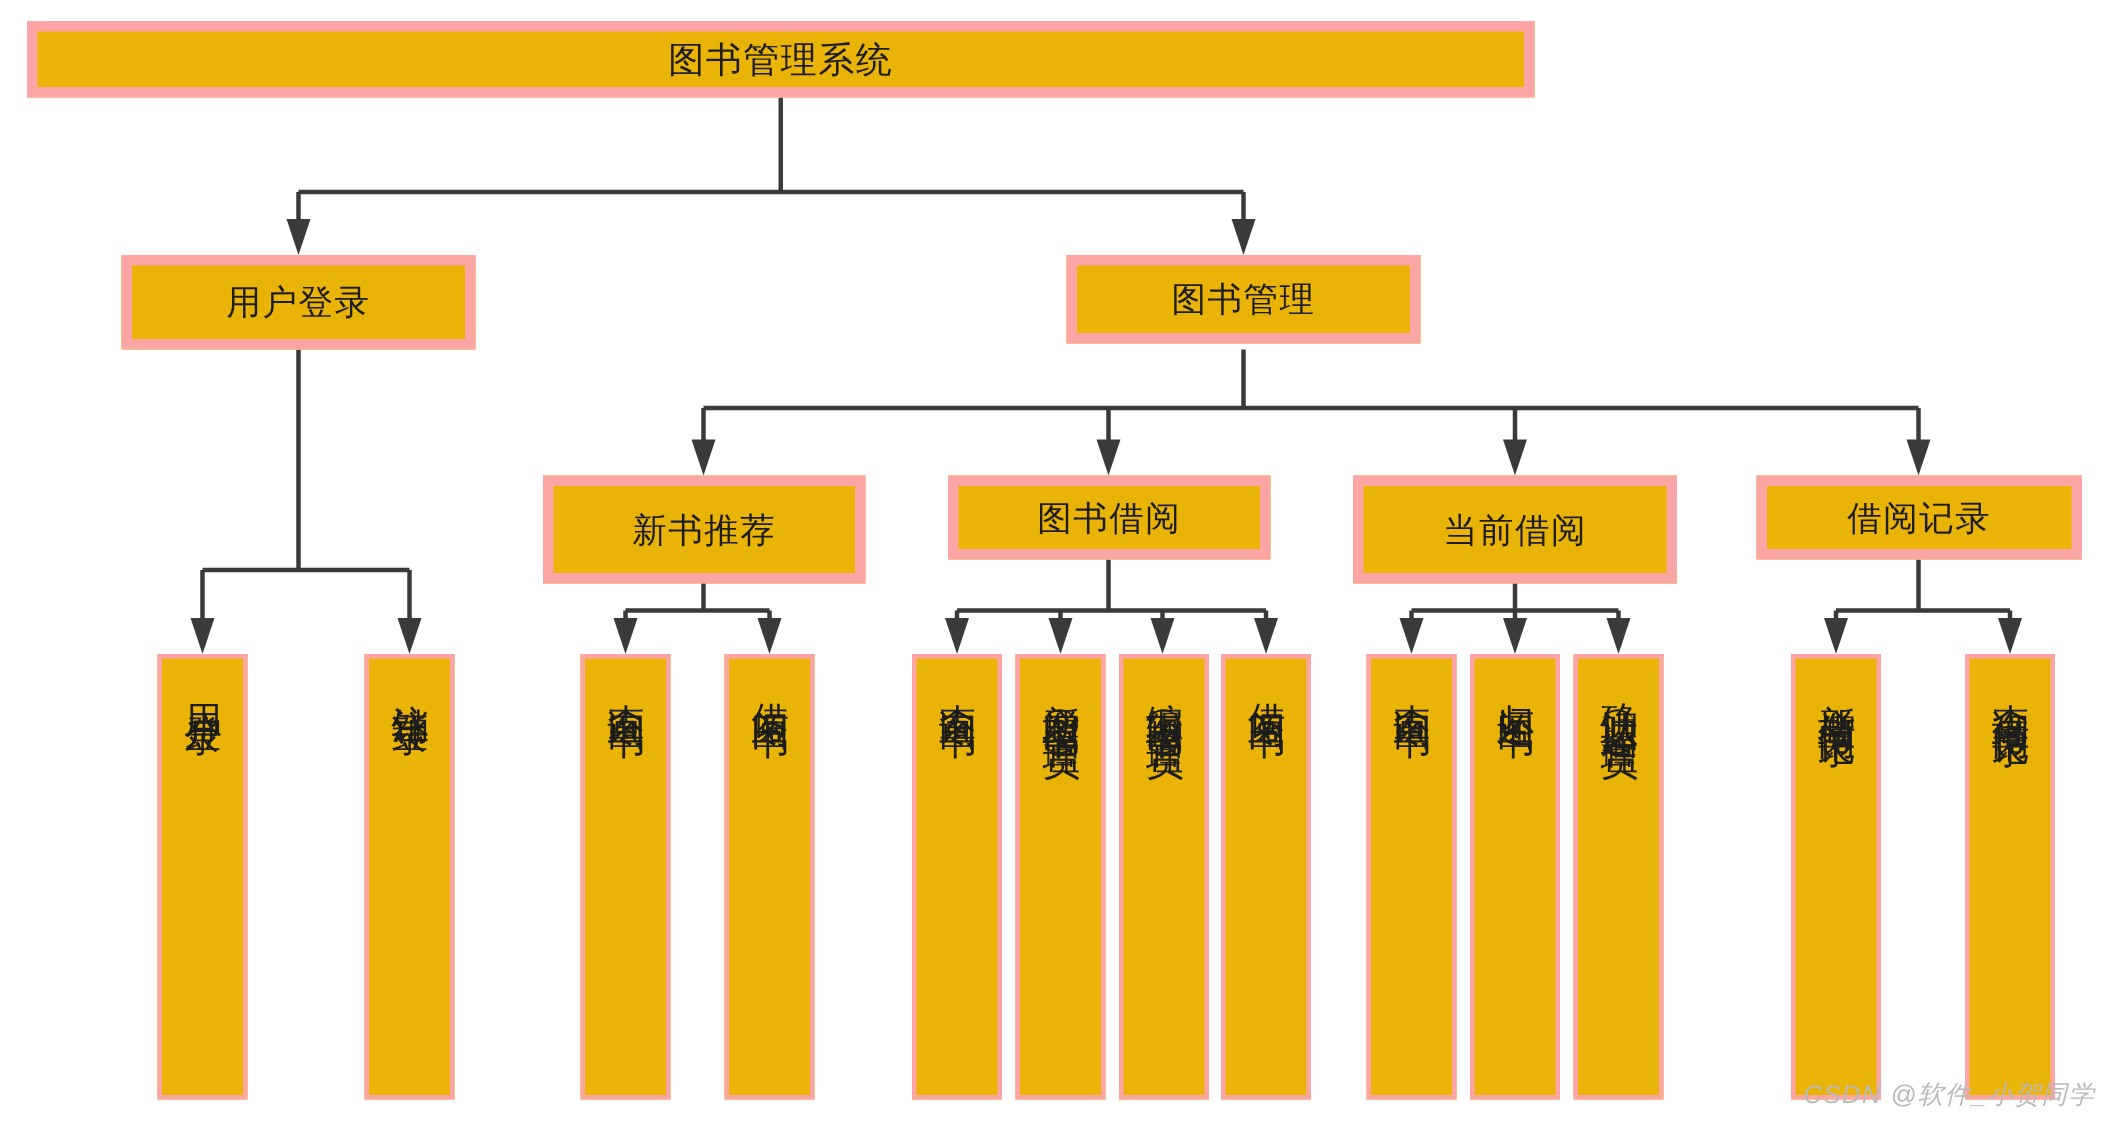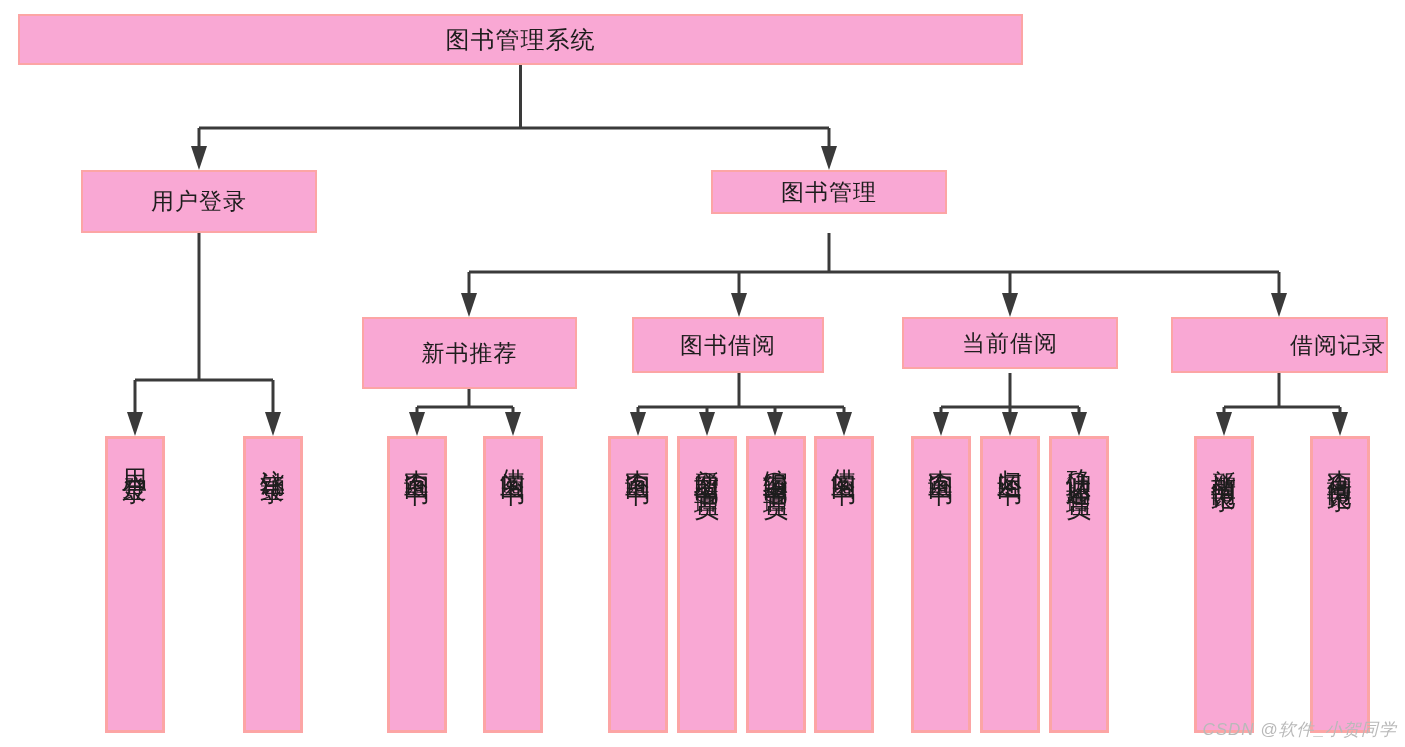--- a/index.html
+++ b/index.html
@@ -11,22 +11,22 @@
   }
   #diagram-root{position:absolute;left:0;top:0;width:1405px;height:747px;}
 
   
   #connectors{position:absolute;left:0;top:0;width:1405px;height:747px;}
   #connectors line, #connectors path{stroke:#3a3a3a;stroke-width:3;fill:none;}
   #connectors polygon{fill:#3a3a3a;stroke:none;}
 
   .node{
     position:absolute;
-    background:#f9a8d4;
-    border:2px solid #fca5a5;
+    background:#eab308;
+    border:7px solid #fca5a5;
     box-sizing:border-box;
     display:flex;align-items:center;justify-content:center;
     color:#1d1d1d;
   }
   .node.horiz{font-size:23px;letter-spacing:1px;white-space:nowrap;}
   .node.root{font-size:24px;}
   
   .node.vert{
     border-width:3px;
     writing-mode:vertical-rl;
@@ -125,34 +125,34 @@
     <polygon points="1340,436 1332,412 1348,412"></polygon>
   </svg>
 
   <div class="node horiz root" style="left:18px;top:14px;width:1005px;height:51px;">
     <span>图书管理系统</span>
   </div>
 
   <div class="node horiz" style="left:81px;top:170px;width:236px;height:63px;">
     <span>用户登录</span>
   </div>
-  <div class="node horiz" style="left:711px;top:170px;width:236px;height:44px;">
+  <div class="node horiz" style="left:711px;top:170px;width:236px;height:59px;">
     <span>图书管理</span>
   </div>
 
   <div class="node horiz" style="left:362px;top:317px;width:215px;height:72px;">
     <span>新书推荐</span>
   </div>
-  <div class="node horiz" style="left:632px;top:317px;width:192px;height:56px;">
+  <div class="node horiz" style="left:632px;top:317px;width:215px;height:56px;">
     <span>图书借阅</span>
   </div>
-  <div class="node horiz" style="left:902px;top:317px;width:216px;height:52px;">
+  <div class="node horiz" style="left:902px;top:317px;width:216px;height:72px;">
     <span>当前借阅</span>
   </div>
-  <div class="node horiz" style="left:1171px;top:317px;width:217px;height:56px;justify-content:flex-end;">
+  <div class="node horiz" style="left:1171px;top:317px;width:217px;height:56px;">
     <span>借阅记录</span>
   </div>
 
   <div class="node vert" style="left:105px;top:436px;width:60px;height:297px;">
     <span class="vtext">用户登录</span>
   </div>
   <div class="node vert" style="left:243px;top:436px;width:60px;height:297px;">
     <span class="vtext">注销登录</span>
   </div>
 

